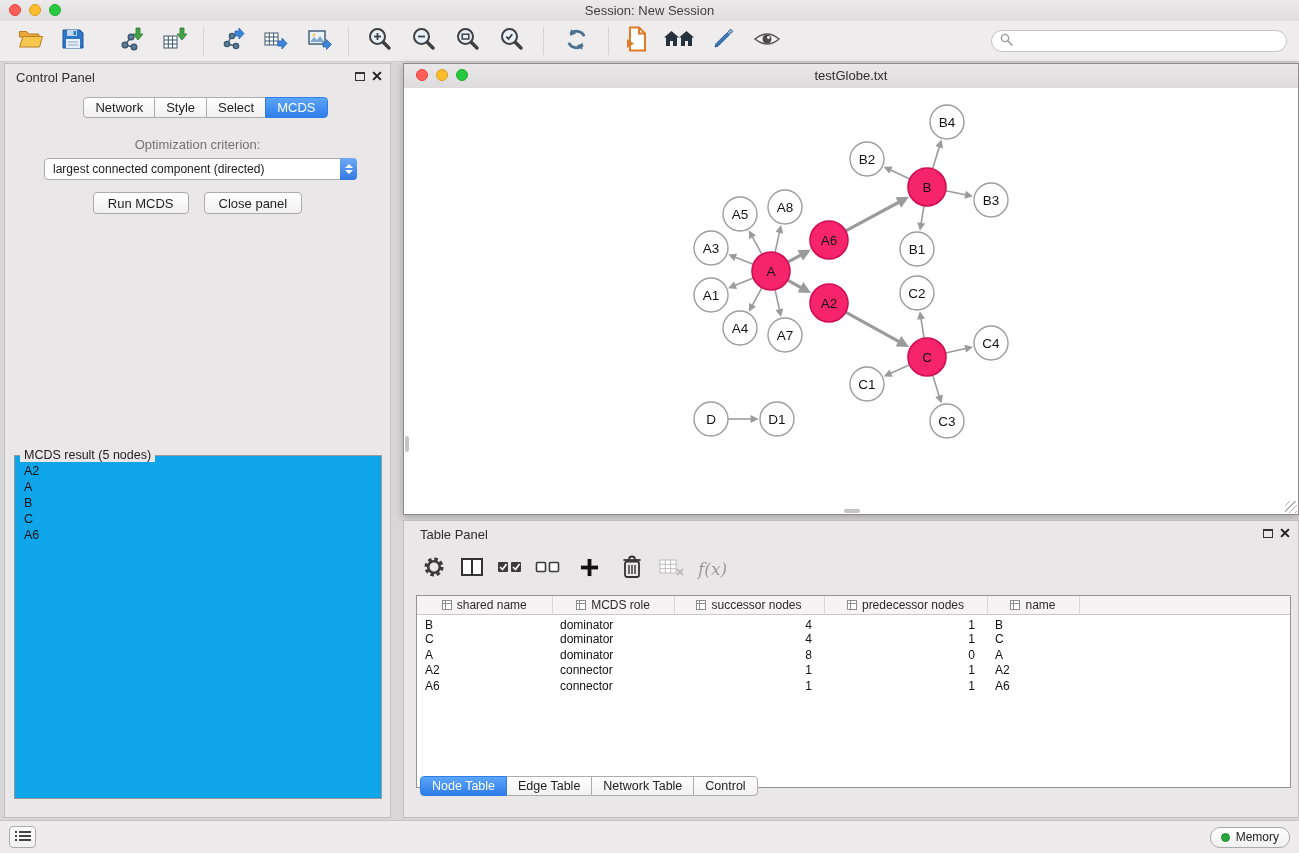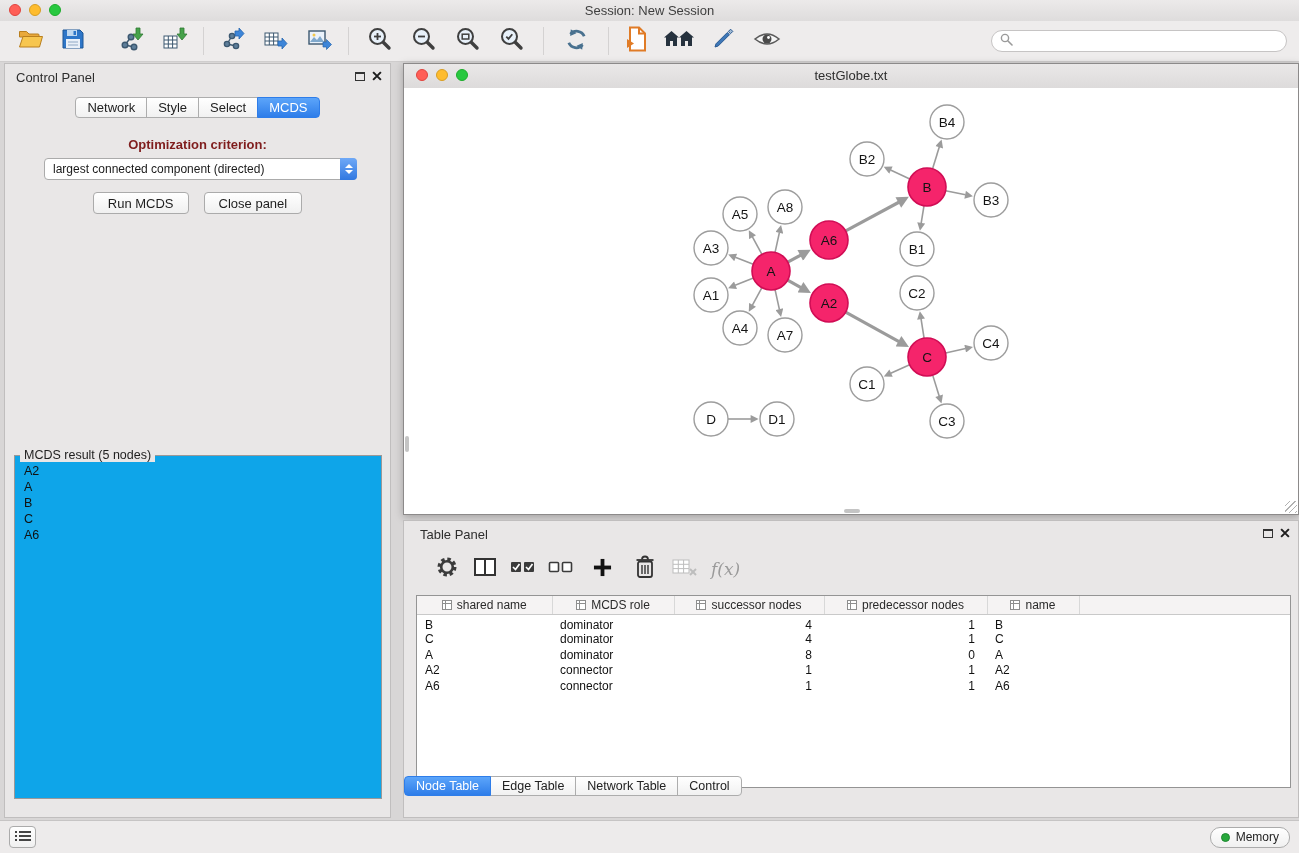--- a/index.html
+++ b/index.html
@@ -35,24 +35,24 @@
   .float-btn { position:absolute; right:25px; top:8px; width:10px; height:9px;
     border:1px solid #333; border-top:2px solid #333; cursor:pointer; }
   .close-btn { position:absolute; right:8px; top:7px; cursor:pointer; line-height:0; }
 
   
   .control-panel { position:absolute; left:4px; top:63px; width:387px; height:755px;
     background:#E9E7E7; border:1px solid #C0BEBE; }
   .cp-tabs { position:absolute; top:33px; left:0; right:0; display:flex; justify-content:center; }
   .seg-tab { height:21px; line-height:20px; padding:0 11px; background:linear-gradient(#FFFFFF,#F1F1F1);
     border:1px solid #ADADAD; font-size:13px; color:#222; margin-left:-1px; cursor:pointer; white-space:nowrap; }
-  .seg-tab:first-child { border-radius:4px 0 0 4px; margin-left:0; }
+  .seg-tab:first-child { border-radius:4px 0 0 4px; margin-left:16px; }
   .seg-tab:last-child { border-radius:0 4px 4px 0; }
   .seg-tab.active { background:linear-gradient(#5CA5FA,#2E7DE9); border-color:#2E7DE9; color:#fff; position:relative; z-index:1; }
-  .opt-label { position:absolute; top:73px; left:0; right:0; text-align:center; font-size:13px; color:#7f1d1d;font-weight:bold; }
+  .opt-label { position:absolute; top:73px; left:0; right:0; text-align:center; font-size:13px; color:#737373; }
   .cp-select { position:absolute; top:94px; left:39px; width:313px; height:22px; background:#fff;
     border:1px solid #ABABAB; border-radius:4px; display:flex; align-items:center; cursor:pointer; }
   .cp-select .select-text { flex:1; font-size:12px; color:#1A1A1A; padding-left:8px; white-space:nowrap; overflow:hidden; }
   .select-stepper { width:17px; height:22px; margin:-1px -1px -1px 0; border-radius:0 4px 4px 0;
     background:linear-gradient(#6FA9F7,#3178E0); display:flex; flex-direction:column; align-items:center; justify-content:center; gap:2px; }
   .select-stepper i { display:block; width:0; height:0; border-left:4px solid transparent; border-right:4px solid transparent; }
   .select-stepper i.up { border-bottom:4px solid #fff; }
   .select-stepper i.dn { border-top:4px solid #fff; }
   .cp-buttons { position:absolute; top:128px; left:0; right:0; display:flex; justify-content:center; gap:15px; }
   .mac-btn { height:22px; padding:0 14px; background:linear-gradient(#FFFFFF,#F0F0F0);
@@ -74,21 +74,21 @@
   .nw-canvas svg { position:absolute; inset:0; width:100%; height:100%; }
   .node-label { font-family:"Liberation Sans","DejaVu Sans",sans-serif; font-size:13.5px; fill:#141414; }
   .nw-vthumb { position:absolute; left:1px; top:348px; width:4px; height:16px; background:#C4C4C4; border-radius:2px; }
   .nw-hthumb { position:absolute; bottom:1px; left:440px; width:16px; height:4px; background:#C4C4C4; border-radius:2px; }
   .nw-grip { position:absolute; right:1px; bottom:1px; width:12px; height:12px;
     background:repeating-linear-gradient(135deg, transparent 0 3px, #B2B2B2 3px 4px); }
 
   
   .table-panel { position:absolute; left:403px; top:520px; width:896px; height:298px;
     background:#E9E7E7; border:1px solid #C0BEBE; }
-  .tp-toolbar { position:absolute; top:28px; left:27px; right:10px; height:40px;
+  .tp-toolbar { position:absolute; top:28px; left:14px; right:10px; height:40px;
     display:flex; align-items:center; gap:7px; }
   .tp-btn { width:31px; height:30px; display:flex; align-items:center; justify-content:center; cursor:pointer; }
   .fx-label { font-family:"DejaVu Serif","Liberation Serif",serif; font-style:italic;
     font-size:17px; color:#9A9A9A; padding-left:4px; }
   .table-wrap { position:absolute; left:12px; right:7px; top:74px; height:193px;
     background:#fff; border:1px solid #949494; overflow:hidden; }
   table.node-table { border-collapse:collapse; table-layout:fixed; width:100%; }
   .node-table th { background:#F5F3F3; border-right:1px solid #D8D8D8; border-bottom:1px solid #C9C9C9;
     font-weight:normal; font-size:12px; color:#2A2A2A; height:18px; text-align:center; white-space:nowrap; overflow:hidden; }
   .node-table th.filler { border-right:none; }

